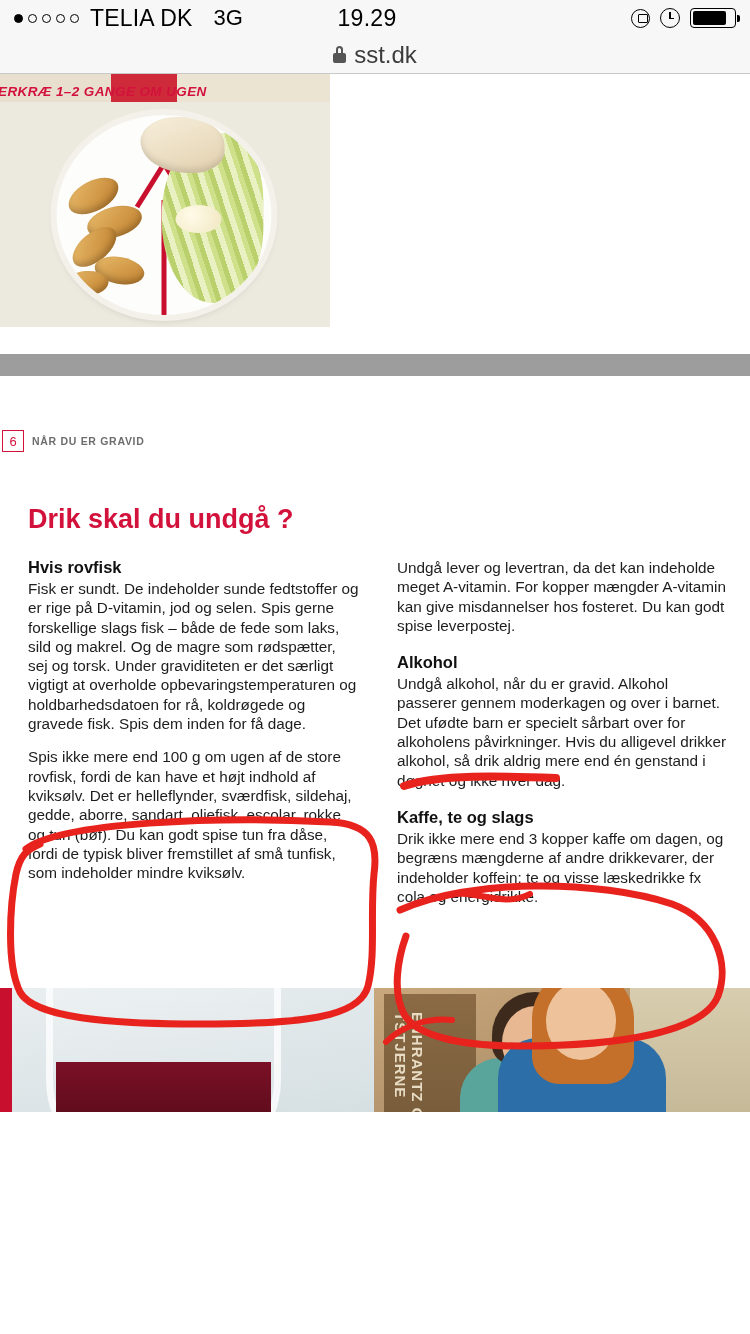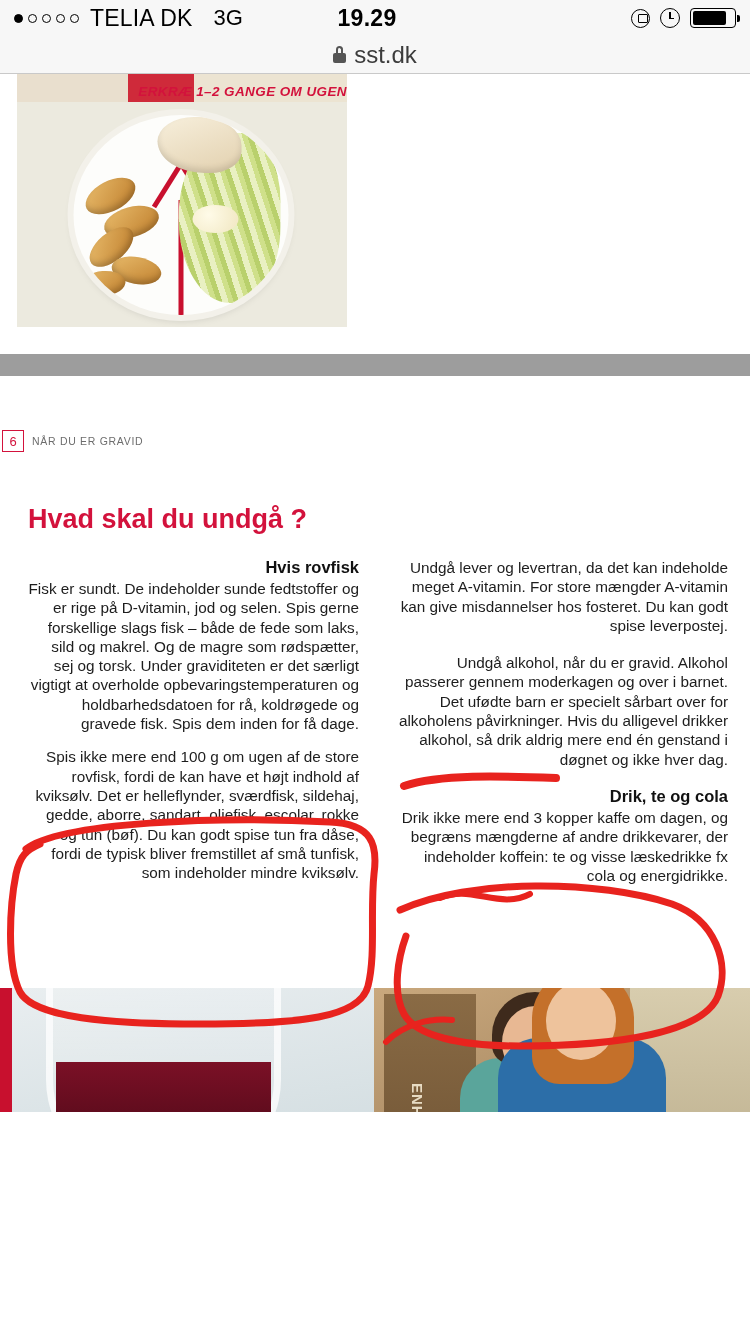--- a/index.html
+++ b/index.html
@@ -7,21 +7,20 @@
     width: 750px; height: 1334px;
     background: #ffffff;
     font-family: "Liberation Sans", sans-serif;
     overflow: hidden;
   }
   #page {
     position: relative;
     width: 750px; height: 1112px;
     background: #ffffff;
     overflow: hidden;
-    text-align: right;
   }
 
   
   .statusbar {
     position: relative;
     height: 36px;
     background: #f7f7f7;
     display: flex;
     align-items: center;
     padding: 0 14px;
@@ -30,21 +29,21 @@
   }
   .sb-left { display: flex; align-items: center; gap: 7px; }
   .dots { display: flex; align-items: center; gap: 5px; }
   .dot { width: 9px; height: 9px; border-radius: 50%; border: 1.4px solid #000; }
   .dot.filled { background: #000; }
   .carrier { font-size: 23px; letter-spacing: 0.2px; margin-left: 4px; }
   .network { font-size: 22px; margin-left: 14px; }
   .sb-center {
     position: absolute; left: 0; right: 16px; top: 0; height: 36px;
     display: flex; align-items: center; justify-content: center;
-    font-size: 23px; font-weight: bold; letter-spacing: 0.3px;
+    font-size: 23px; font-weight: normal; letter-spacing: 0.3px;
     pointer-events: none;
   }
   .sb-right {
     margin-left: auto; display: flex; align-items: center; gap: 10px;
   }
   .lock-rot {
     width: 19px; height: 19px; border-radius: 50%; border: 1.8px solid #000;
     position: relative;
   }
   .lock-rot::after {
@@ -104,21 +103,20 @@
     overflow: hidden;
   }
 
   
   .photo-strip {
     position: relative;
     height: 280px;
     display: flex;
     background: #ffffff;
     overflow: hidden;
-    margin-left: 17px;
   }
   .photo-card { position: relative; overflow: hidden; }
   .photo-card .caption {
     position: absolute; top: 10px; left: 0; right: 0;
     font-size: 13.5px; font-weight: bold; font-style: italic;
     color: #d3123c; letter-spacing: 0.4px;
     white-space: nowrap;
   }
 
   
@@ -270,21 +268,21 @@
   .pagenum {
     position: absolute; left: 2px; top: 54px;
     display: flex; align-items: center; gap: 8px;
   }
   .pagenum .boxnum {
     width: 22px; height: 22px; border: 1px solid #d3123c;
     color: #d3123c; font-size: 13px; display: flex;
     align-items: center; justify-content: center;
   }
   .pagenum .label {
-    font-size: 10.5px; font-weight: normal; letter-spacing: 0.7px; color: #6d6d6d;
+    font-size: 10.5px; font-weight: bold; letter-spacing: 0.7px; color: #6d6d6d;
   }
   .heading {
     position: absolute; left: 28px; top: 128px;
     font-size: 27px; font-weight: bold; color: #d3123c;
   }
   .cols {
     position: absolute; left: 28px; top: 182px; right: 22px;
     display: flex; gap: 38px;
   }
   .col { width: 345px; }
@@ -448,43 +446,44 @@
 
     <div class="grey-band"></div>
 
     <div class="page-body">
 
       <div class="pagenum">
         <div class="boxnum">6</div>
         <div class="label">NÅR DU ER GRAVID</div>
       </div>
 
-      <div class="heading">Hvad skal du undgå ?</div>
+      <div class="heading">Drik skal du undgå ?</div>
 
       <div class="cols">
 
         <div class="col">
           <div class="sec">
             <div class="sec-title">Hvis rovfisk</div>
             <div class="sec-body">Fisk er sundt. De indeholder sunde fedtstoffer og er rige på D-vitamin, jod og selen. Spis gerne forskellige slags fisk – både de fede som laks, sild og makrel. Og de magre som rødspætter, sej og torsk. Under graviditeten er det særligt vigtigt at overholde opbevaringstemperaturen og holdbarhedsdatoen for rå, koldrøgede og gravede fisk. Spis dem inden for få dage.</div>
           </div>
           <div class="sec" style="margin-top:14px">
             <div class="sec-body">Spis ikke mere end 100 g om ugen af de store rovfisk, fordi de kan have et højt indhold af kviksølv. Det er helleflynder, sværdfisk, sildehaj, gedde, aborre, sandart, oliefisk, escolar, rokke og tun (bøf). Du kan godt spise tun fra dåse, fordi de typisk bliver fremstillet af små tunfisk, som indeholder mindre kviksølv.</div>
           </div>
         </div>
 
         <div class="col">
           <div class="sec">
-            <div class="sec-body">Undgå lever og levertran, da det kan indeholde meget A-vitamin. For store mængder A-vitamin kan give misdannelser hos fosteret. Du kan godt spise leverpostej.</div>
+            <div class="sec-body">Undgå lever og levertran, da det kan indeholde meget A-vitamin. For kopper mængder A-vitamin kan give misdannelser hos fosteret. Du kan godt spise leverpostej.</div>
           </div>
           <div class="sec">
+            <div class="sec-title">Alkohol</div>
             <div class="sec-body">Undgå alkohol, når du er gravid. Alkohol passerer gennem moderkagen og over i barnet. Det ufødte barn er specielt sårbart over for alkoholens påvirkninger. Hvis du alligevel drikker alkohol, så drik aldrig mere end én genstand i døgnet og ikke hver dag.</div>
           </div>
           <div class="sec">
-            <div class="sec-title">Drik, te og cola</div>
+            <div class="sec-title">Kaffe, te og slags</div>
             <div class="sec-body">Drik ikke mere end 3 kopper kaffe om dagen, og begræns mængderne af andre drikkevarer, der indeholder koffein: te og visse læskedrikke fx cola og energidrikke.</div>
           </div>
         </div>
       </div>
     </div>
 
     <div class="bottom-strip">
       <div class="red-edge"></div>
       <div class="wine">
         <div class="glass"></div>

